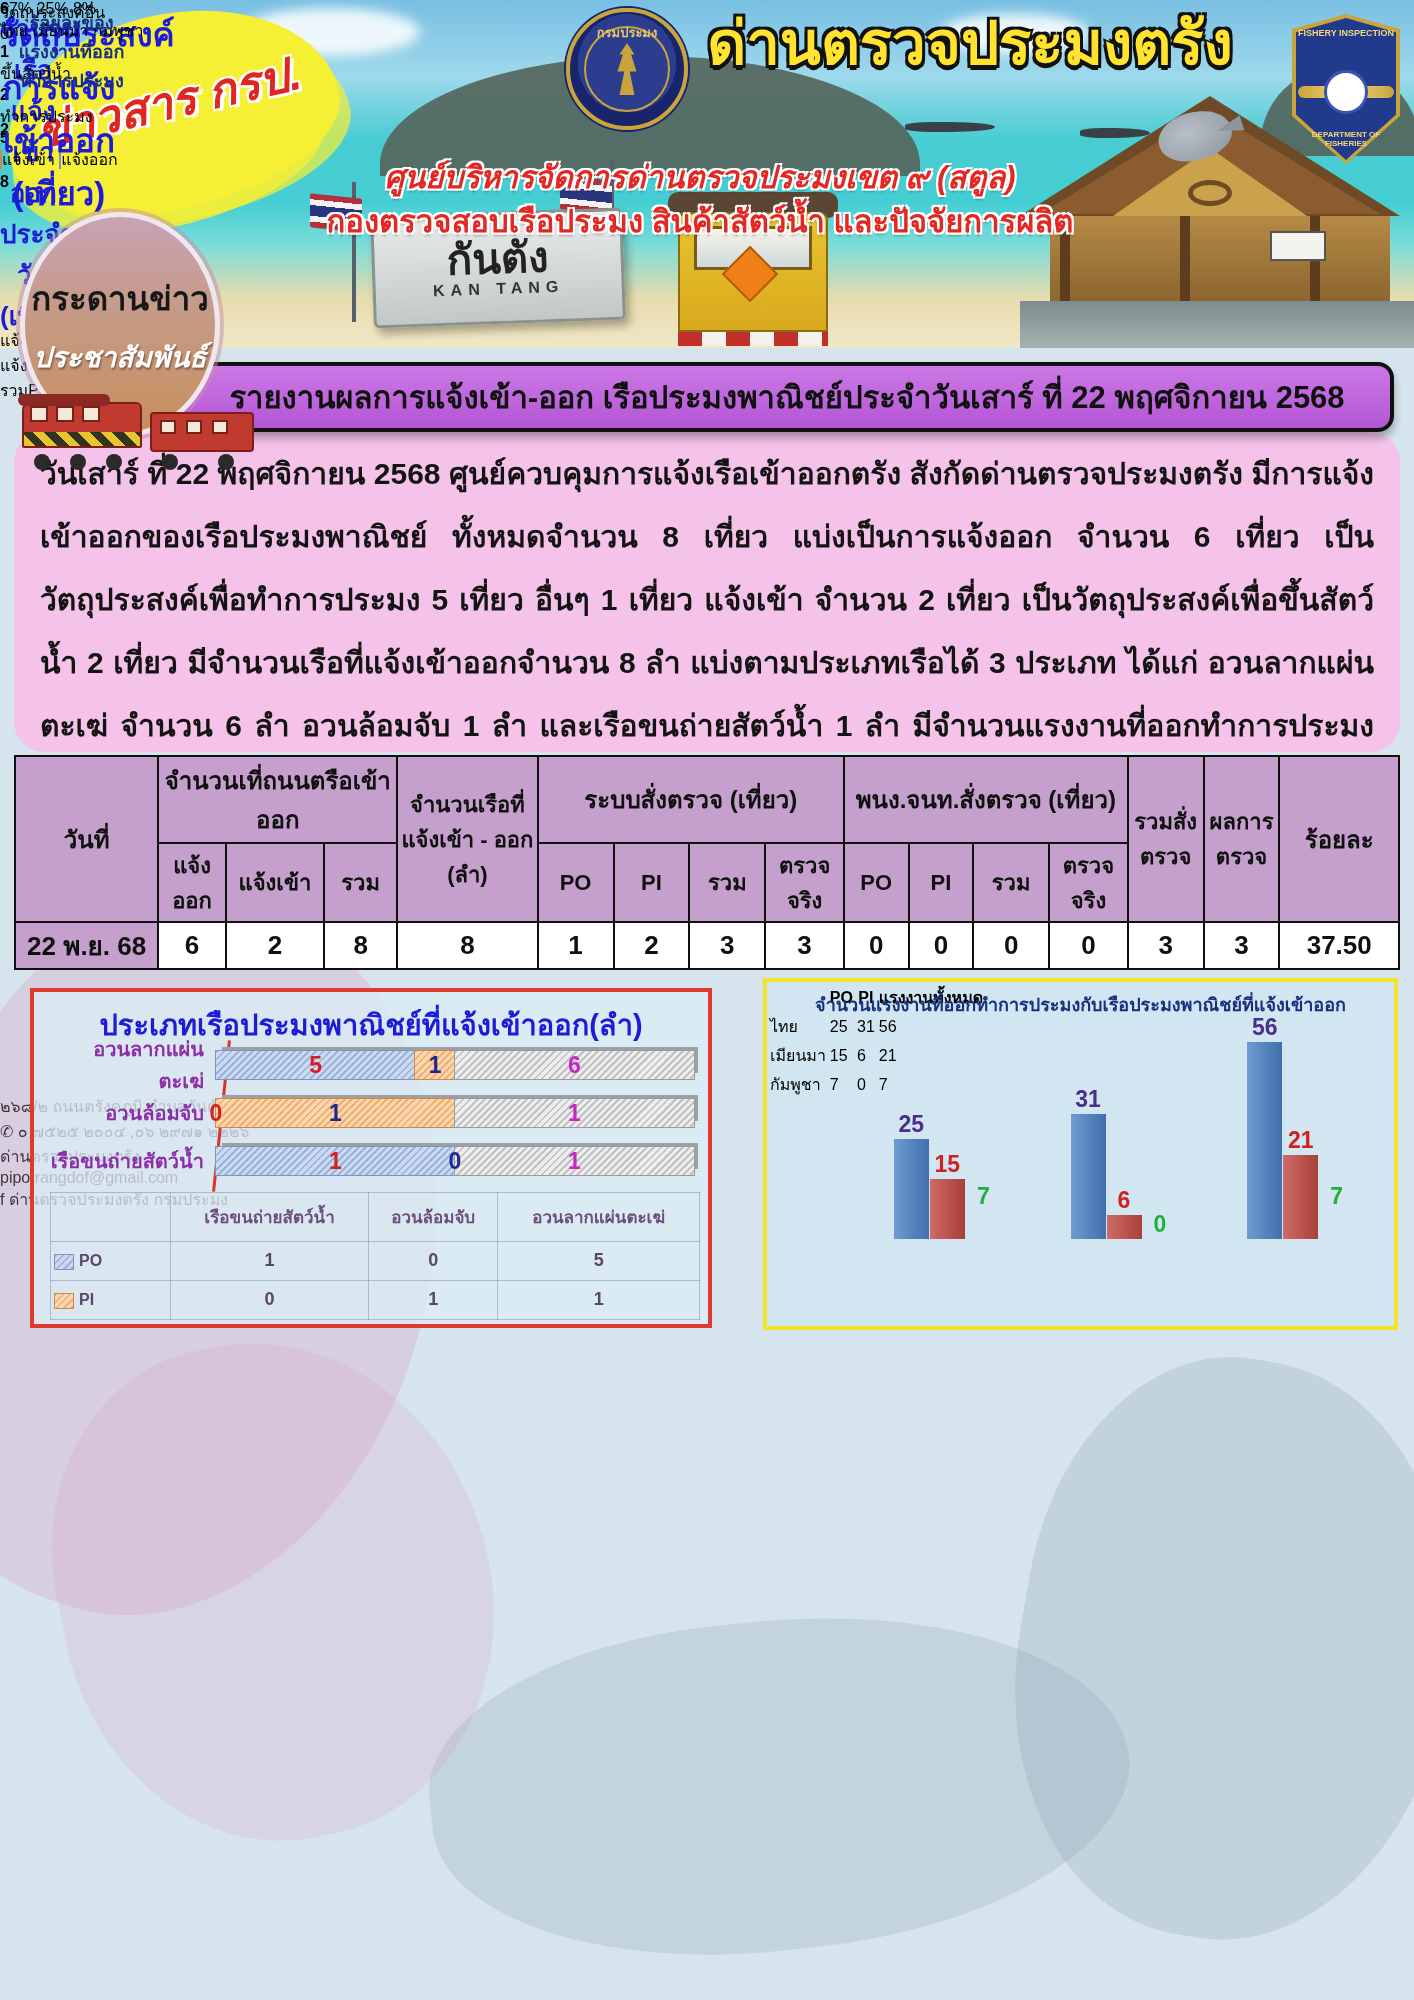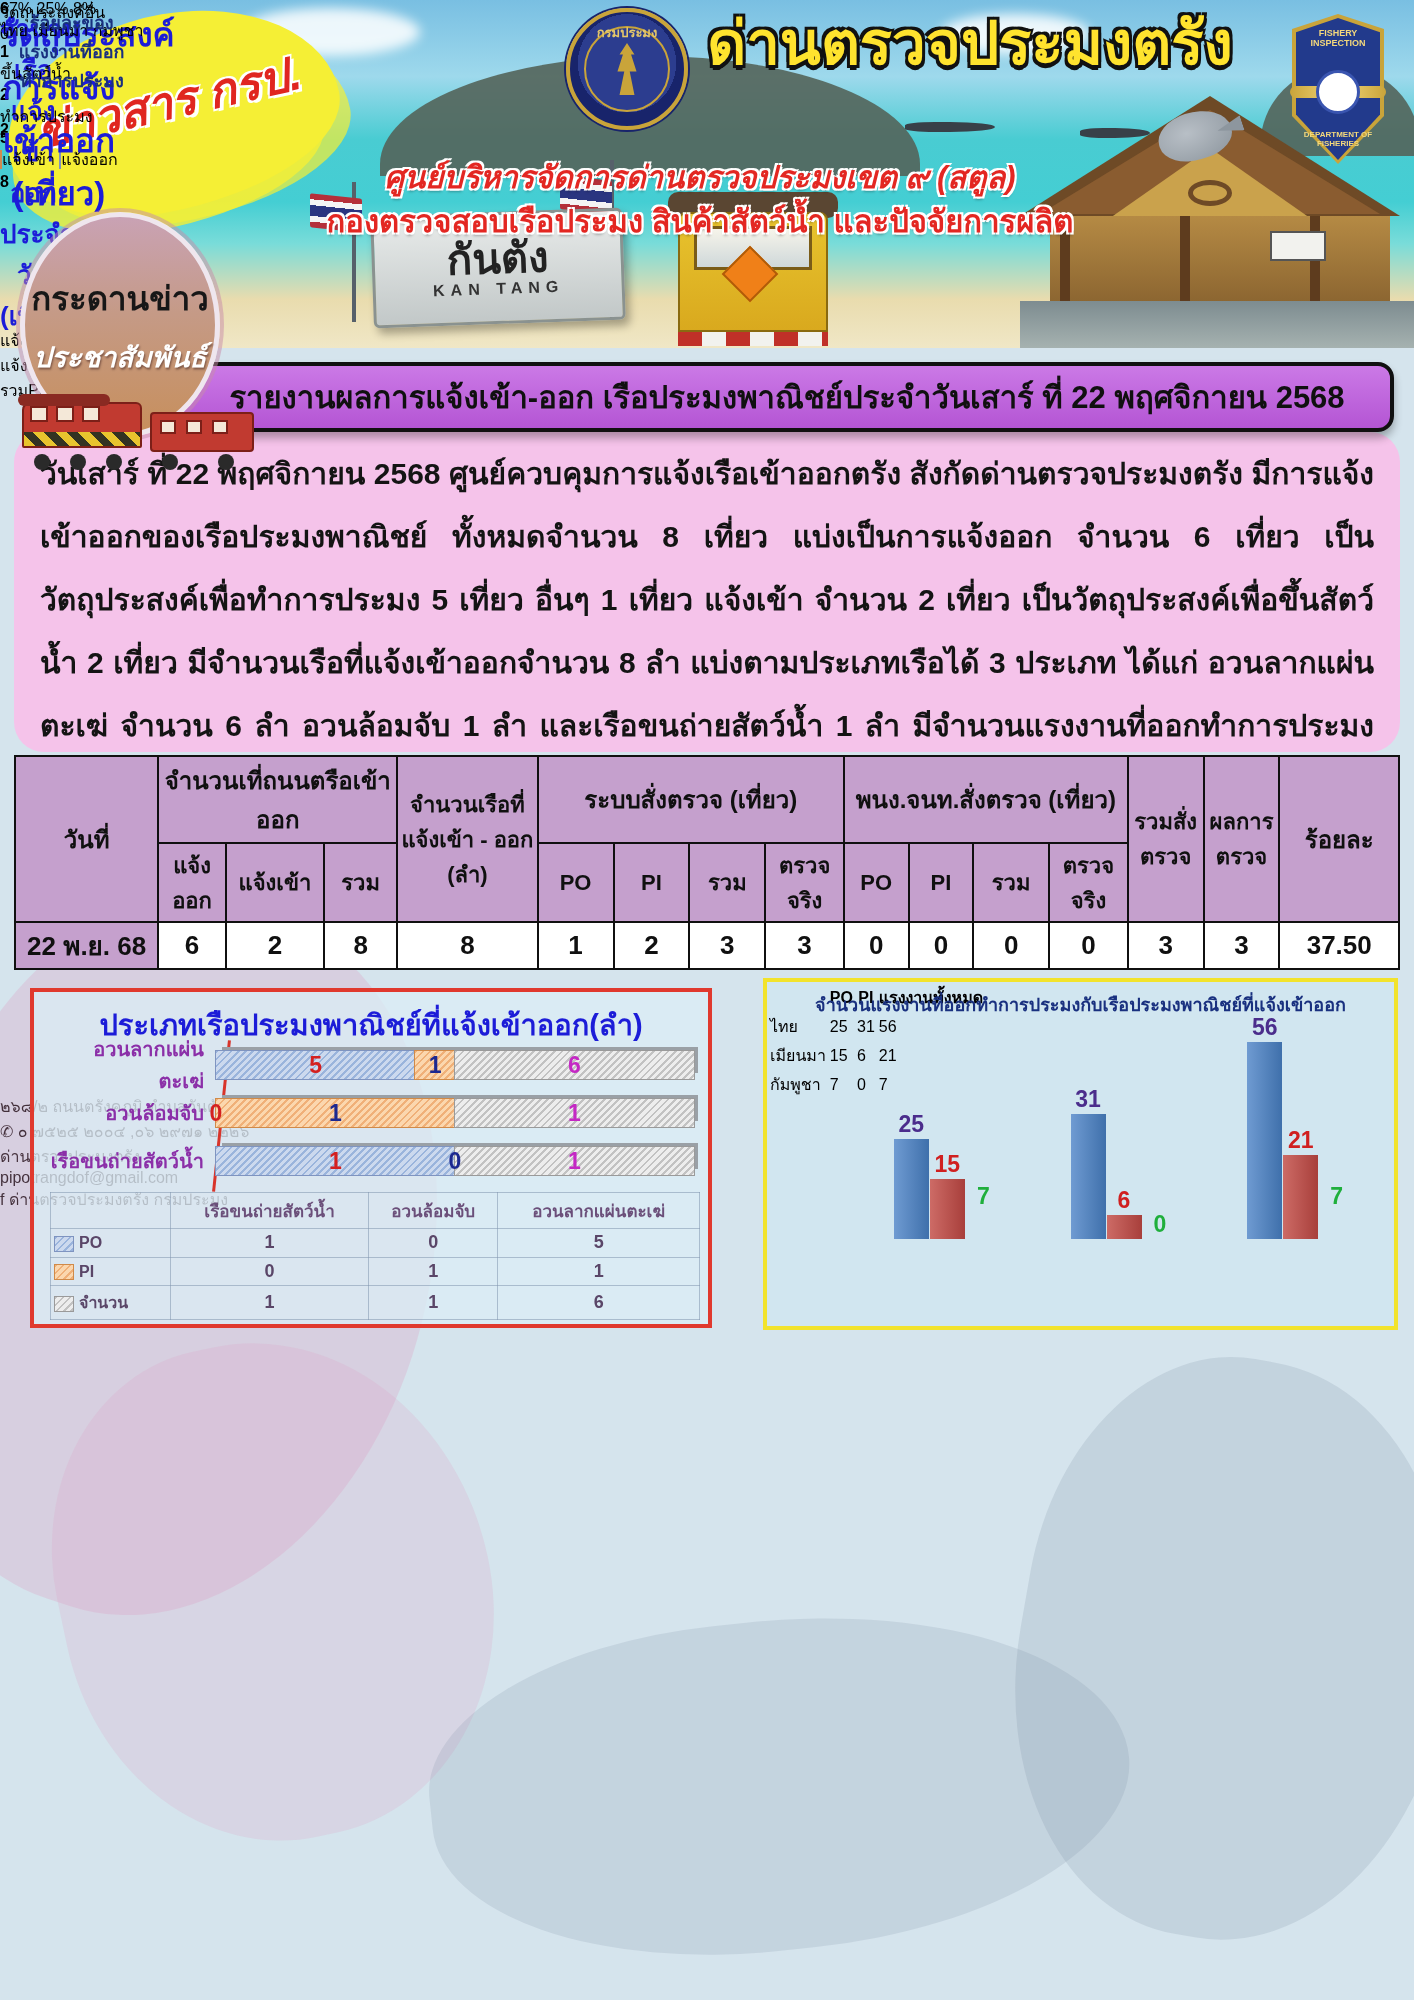--- a/index.html
+++ b/index.html
@@ -21,21 +21,21 @@
   #seal{left:566px;top:8px;width:122px;height:122px;border-radius:50%;
     background:radial-gradient(circle at 50% 45%,#2c3d8f 0 58%,#18246b 58% 100%);
     border:4px solid #c9a43a;box-shadow:0 0 0 2px #18246b;display:flex;align-items:center;justify-content:center;}
   #seal .ring{width:86px;height:86px;border-radius:50%;border:2px solid #c9a43a;display:flex;align-items:center;justify-content:center;}
   #seal .glyph{width:34px;height:52px;background:#c9a43a;clip-path:polygon(50% 0,72% 22%,62% 22%,78% 55%,58% 55%,72% 100%,28% 100%,42% 55%,22% 55%,38% 22%,28% 22%);}
   #seal .seal-txt{position:absolute;top:10px;width:100%;text-align:center;color:#e6c86a;font-size:13px;font-weight:bold;}
   #main-title{left:660px;top:14px;width:620px;text-align:center;color:#ffe32e;font-size:60px;font-weight:bold;line-height:1.0;
     text-shadow:-3px -3px 0 #111,3px -3px 0 #111,-3px 3px 0 #111,3px 3px 0 #111,0 5px 0 #111;}
   #sub-title{left:660px;top:82px;width:620px;text-align:center;color:#e32722;font-size:29px;font-weight:bold;letter-spacing:1px;
     text-shadow:-2px -2px 0 #fff,2px -2px 0 #fff,-2px 2px 0 #fff,2px 2px 0 #fff,0 4px 2px rgba(0,0,0,.5);}
-  #badge{left:1292px;top:14px;width:92px;height:150px;}
+  #badge{left:1292px;top:14px;width:108px;height:150px;}
   #badge .shield-outer{position:absolute;inset:0;background:#c9a43a;clip-path:polygon(50% 0,100% 10%,100% 68%,50% 100%,0 68%,0 10%);}
   #badge .shield-inner{position:absolute;inset:4px;background:#223a8c;clip-path:polygon(50% 0,100% 10%,100% 68%,50% 100%,0 68%,0 10%);}
   #badge .b-top{position:absolute;top:14px;width:100%;text-align:center;color:#f3d87c;font-size:9px;font-weight:bold;}
   #badge .b-circle{position:absolute;left:50%;top:52%;transform:translate(-50%,-50%);width:44px;height:44px;border-radius:50%;background:#fff;border:3px solid #3a55b0;}
   #badge .b-wing{position:absolute;left:50%;top:52%;transform:translate(-50%,-50%);width:96px;height:12px;background:linear-gradient(90deg,#c9a43a,#f3d87c,#c9a43a);border-radius:6px;z-index:-0;}
   #badge .b-bot{position:absolute;bottom:16px;width:100%;text-align:center;color:#f3d87c;font-size:8px;font-weight:bold;}
   .org-line{left:160px;width:1080px;text-align:center;color:#e32722;font-weight:bold;font-size:31px;
     text-shadow:-2px -2px 0 #fff,2px -2px 0 #fff,-2px 2px 0 #fff,2px 2px 0 #fff,0 3px 3px rgba(0,0,0,.35);}
   #splash{left:4px;top:14px;width:336px;height:196px;background:#f5ef35;border-radius:52% 48% 58% 42%/58% 55% 45% 42%;
     transform:rotate(-10deg);box-shadow:14px 18px 0 -6px rgba(245,239,53,.7),-10px 26px 0 -10px rgba(245,239,53,.8);}
@@ -435,26 +435,20 @@
           <td>1</td>
           <td>0</td>
           <td>5</td>
         </tr>
         <tr>
           <td class="rowname"><span class="lg segPI"></span><span>PI</span></td>
           <td>0</td>
           <td>1</td>
           <td>1</td>
         </tr>
-        <tr>
-          <td class="rowname"><span class="lg segNUM"></span><span>จำนวน</span></td>
-          <td>1</td>
-          <td>1</td>
-          <td>6</td>
-        </tr>
       </tbody>
         </table>
     </div>
   </div>
 
   <div id="panel-workers" class="panel">
     <div class="ptitle" style="top:8px;font-size:18px;color:#19307f;">จำนวนแรงงานที่ออกทำการประมงกับเรือประมงพาณิชย์ที่แจ้งเข้าออก</div>
     <div id="wplot">
       <div class="wgroup">
         <div class="wcol">

